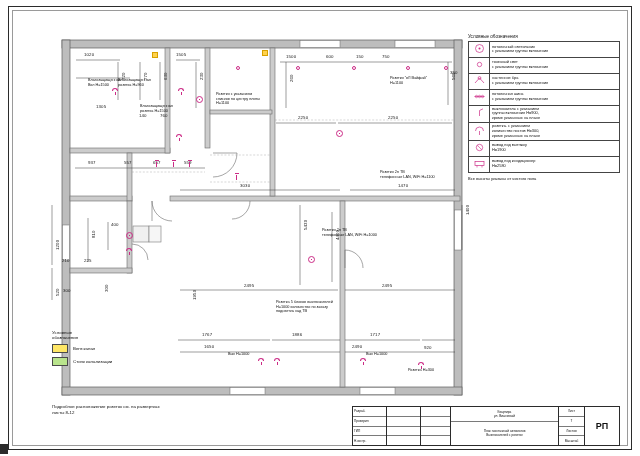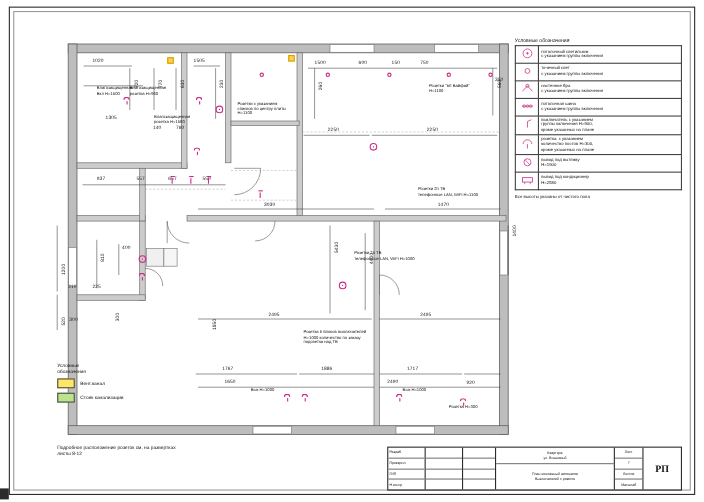--- a/index.html
+++ b/index.html
@@ -561,19 +561,19 @@
       </div>
     </div>
     <div class="tb-col" style="width:26px;">
       <div class="tb-rows">
         <div class="tb-r tb-center">Лист</div>
         <div class="tb-r tb-center">7</div>
         <div class="tb-r tb-center">Листов</div>
         <div class="tb-r tb-center">Масштаб</div>
       </div>
     </div>
-    <div style="width:34px;font-family:Liberation Serif, serif;">
+    <div style="width:34px;">
       <div class="tb-big">РП</div>
     </div>
   </div>
 
   <div class="corner-mark"></div>
 </div>
 
 </body></html>

